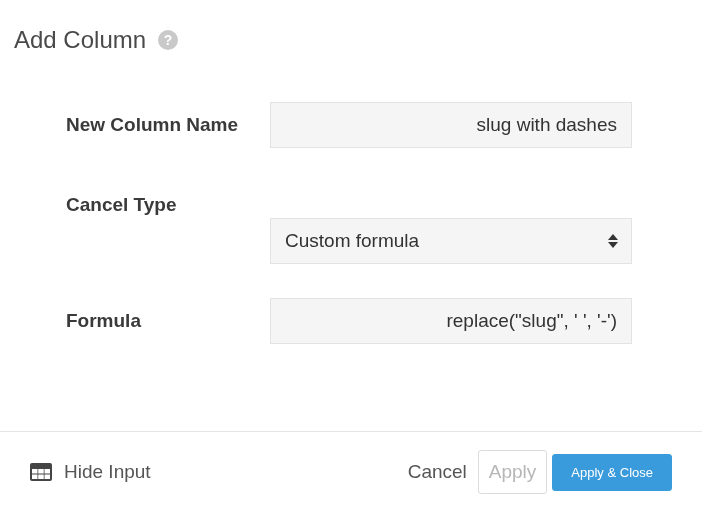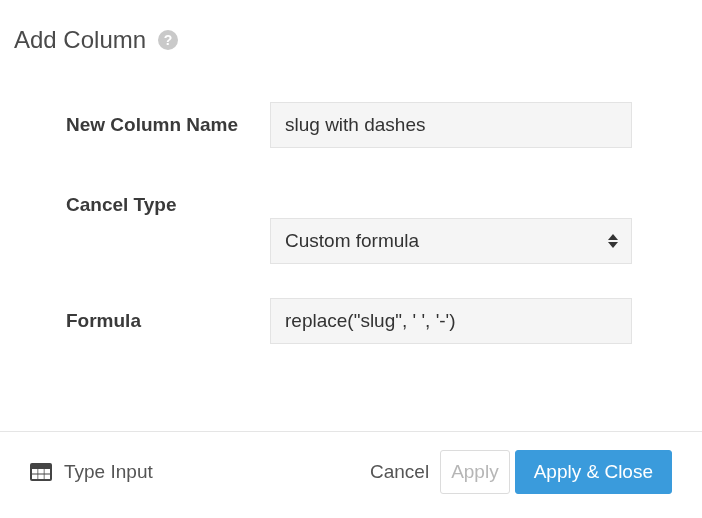--- a/index.html
+++ b/index.html
@@ -57,20 +57,21 @@
     .text-input {
       flex: 1;
       height: 46px;
       border: 1px solid #e3e3e3;
       background: #f5f5f5;
       padding: 0 14px;
       font-size: 19px;
       color: #333;
       outline: none;
       max-width: 362px;
+      text-align: right;
     }
     .select-wrap {
       position: relative;
       flex: 1;
       max-width: 362px;
       margin-top: 36px;
     }
     .select-input {
       width: 100%;
       height: 46px;
@@ -140,21 +141,21 @@
     .btn-outline {
       font-size: 19px;
       color: #b6b6b6;
       background: #ffffff;
       border: 1px solid #dcdcdc;
       padding: 10px 10px;
       cursor: default;
       border-radius: 3px;
     }
     .btn-primary {
-      font-size: 19px;
+      font-size: 13px;
       color: #ffffff;
       background: #3a9bdc;
       border: 1px solid #3a9bdc;
       padding: 10px 18px;
       cursor: pointer;
       border-radius: 3px;
     }
   </style>
 </head>
 <body>
@@ -197,21 +198,21 @@
       <svg width="22" height="18" viewBox="0 0 22 18">
         <rect x="0" y="0" width="22" height="18" rx="2" fill="#444"></rect>
         <rect x="2" y="6" width="5.5" height="4.5" fill="#fff"></rect>
         <rect x="8.25" y="6" width="5.5" height="4.5" fill="#fff"></rect>
         <rect x="14.5" y="6" width="5.5" height="4.5" fill="#fff"></rect>
         <rect x="2" y="11.5" width="5.5" height="4.5" fill="#fff"></rect>
         <rect x="8.25" y="11.5" width="5.5" height="4.5" fill="#fff"></rect>
         <rect x="14.5" y="11.5" width="5.5" height="4.5" fill="#fff"></rect>
       </svg>
     </span>
-    <span>Type Input</span>
+    <span>Hide Input</span>
   </div>
 
   <div class="footer-right">
     <button class="btn-text">Cancel</button>
     <button class="btn-outline">Apply</button>
     <button class="btn-primary">Apply &amp; Close</button>
   </div>
 </div>
 
 </body></html>

